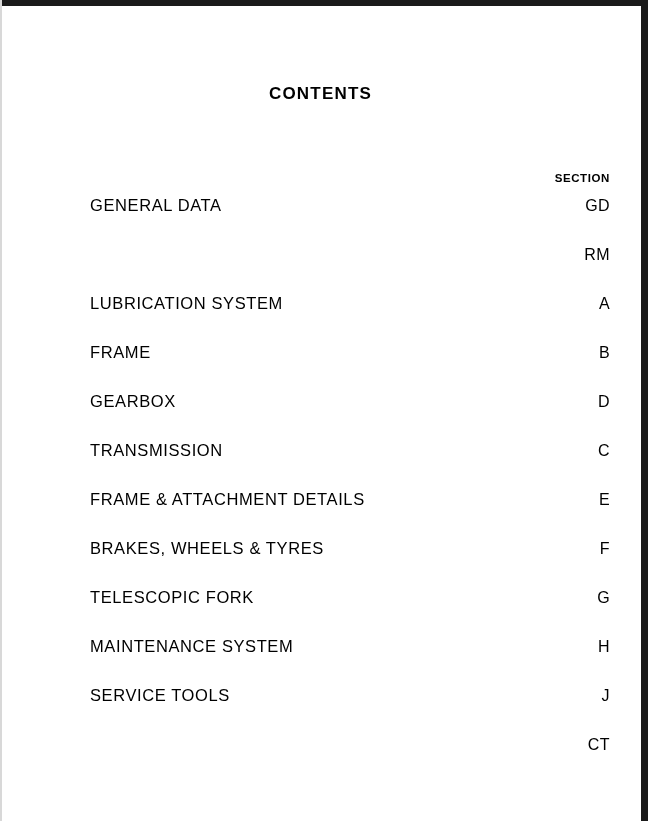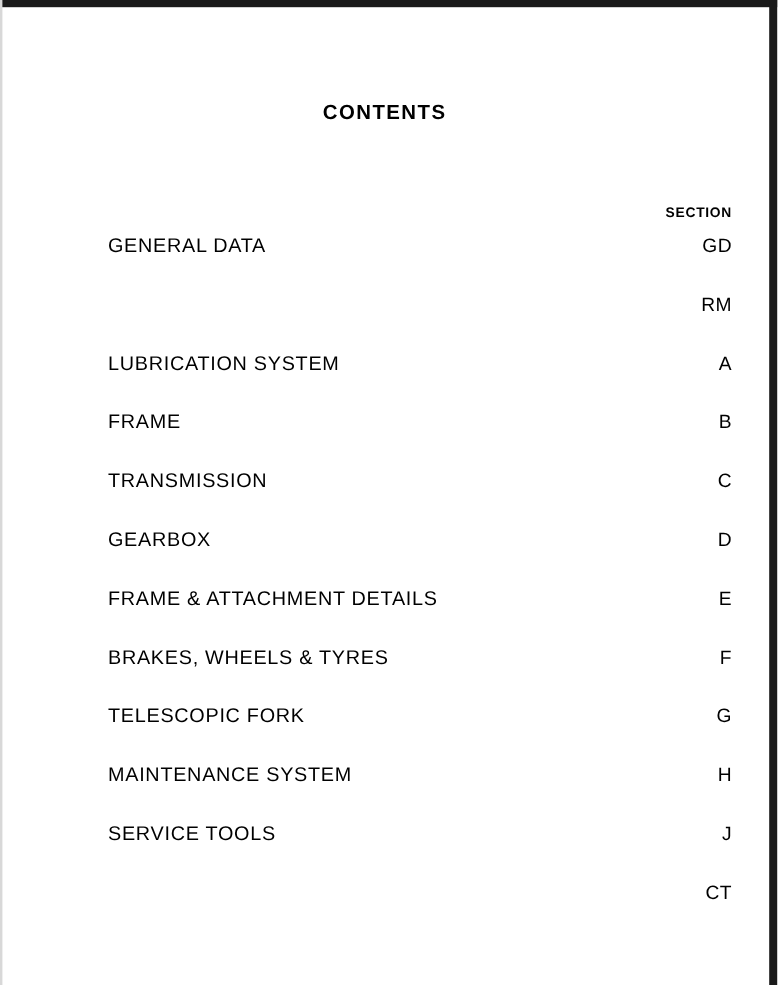--- a/index.html
+++ b/index.html
@@ -114,27 +114,27 @@
       <div class="entry">LUBRICATION SYSTEM</div>
       <div class="code">A</div>
     </div>
 
     <div class="row">
       <div class="entry">FRAME</div>
       <div class="code">B</div>
     </div>
 
     <div class="row">
-      <div class="entry">TRANSMISSION</div>
-      <div class="code">C</div>
+      <div class="entry">GEARBOX</div>
+      <div class="code">D</div>
     </div>
 
     <div class="row">
-      <div class="entry">GEARBOX</div>
-      <div class="code">D</div>
+      <div class="entry">TRANSMISSION</div>
+      <div class="code">C</div>
     </div>
 
     <div class="row">
       <div class="entry">FRAME &amp; ATTACHMENT DETAILS</div>
       <div class="code">E</div>
     </div>
 
     <div class="row">
       <div class="entry">BRAKES, WHEELS &amp; TYRES</div>
       <div class="code">F</div>

